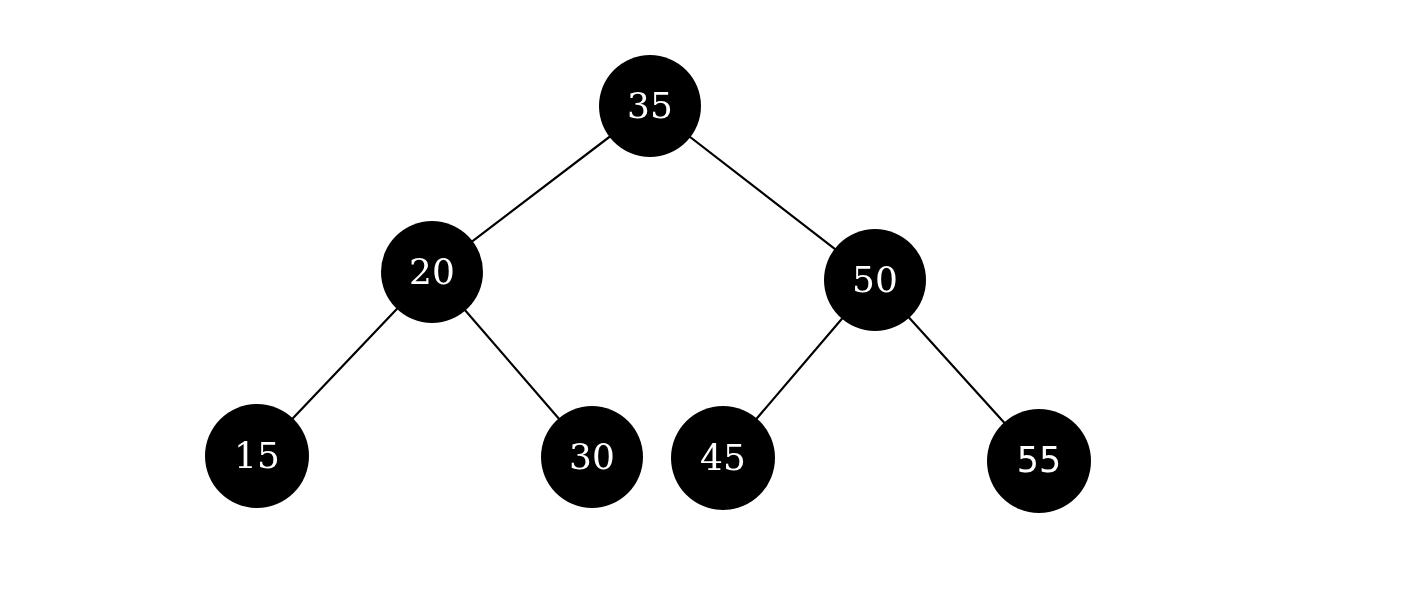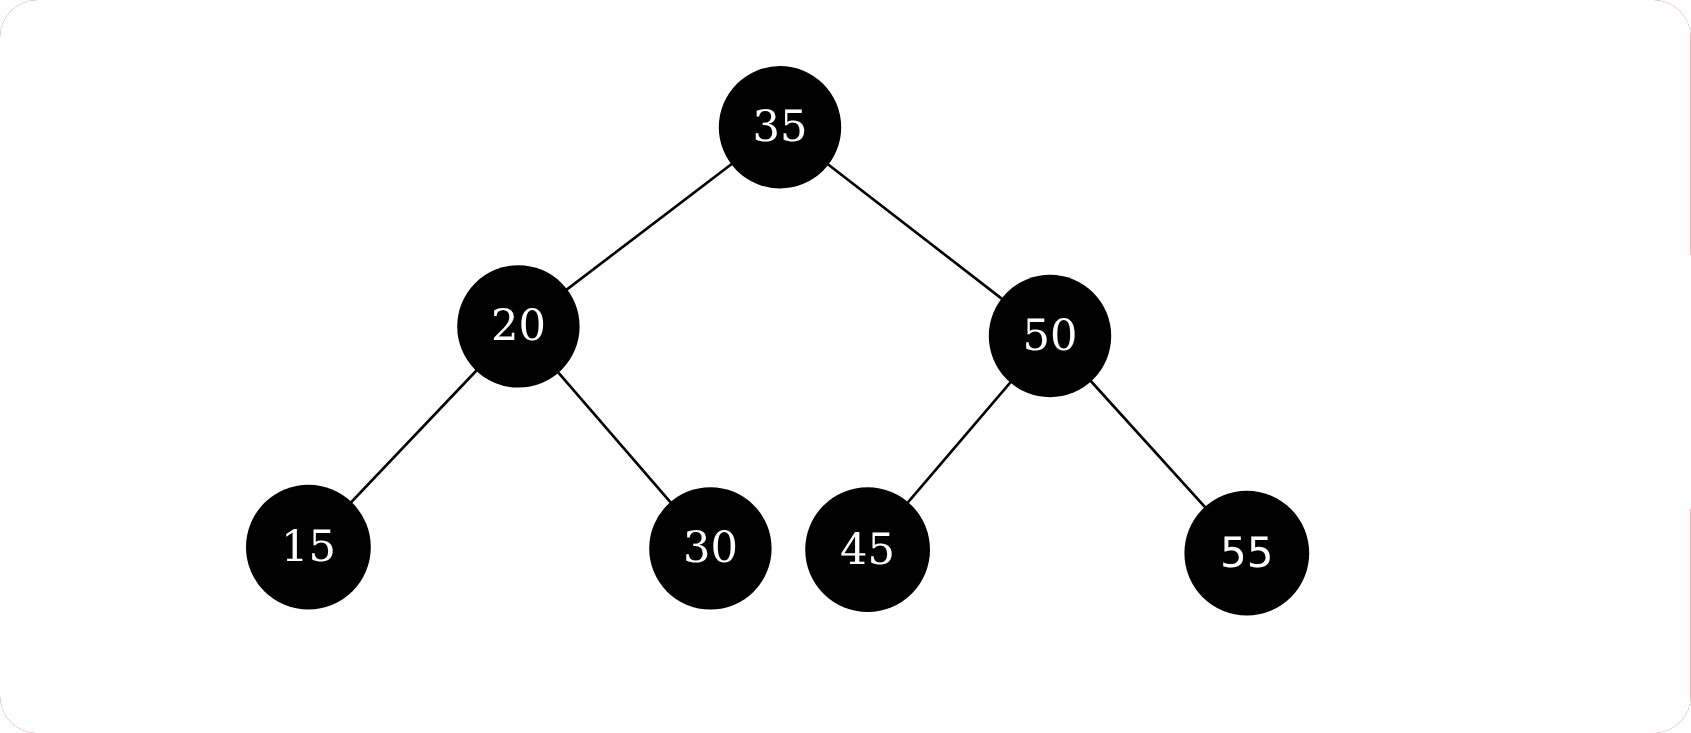--- a/index.html
+++ b/index.html
@@ -4,23 +4,22 @@
 <style>
   html, body {
     margin: 0;
     padding: 0;
     background: #ffffff;
   }
   .canvas {
     position: relative;
     width: 1409px;
     height: 611px;
-    background: #b91c1c;
+    background: #000000;
     overflow: hidden;
-    border-radius: 31px;
   }
   svg {
     display: block;
   }
   .edge {
     stroke-width: 2.2px;
     stroke-linecap: round;
   }
   text.label {
     font-size: 36px;

